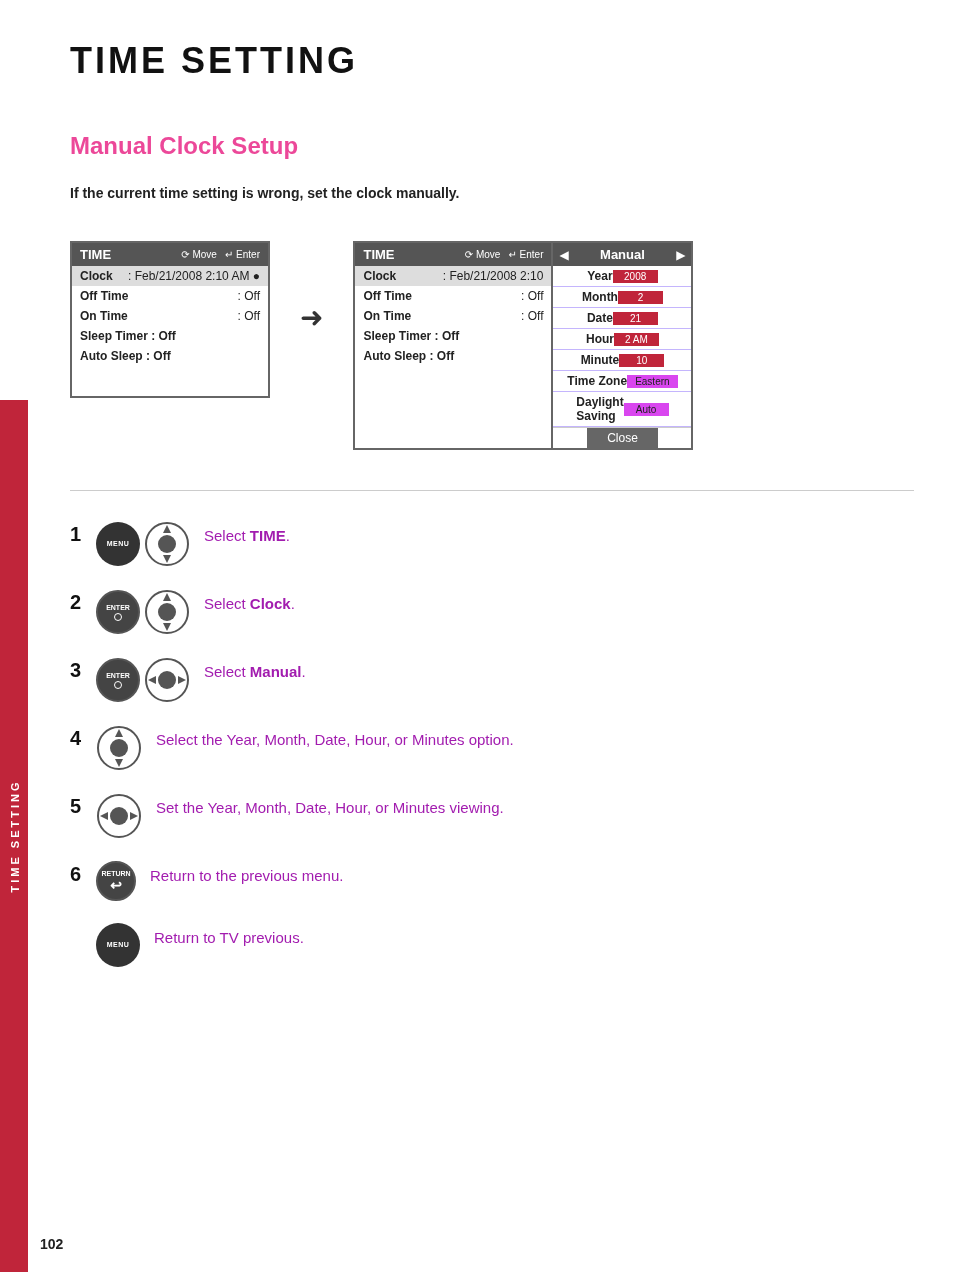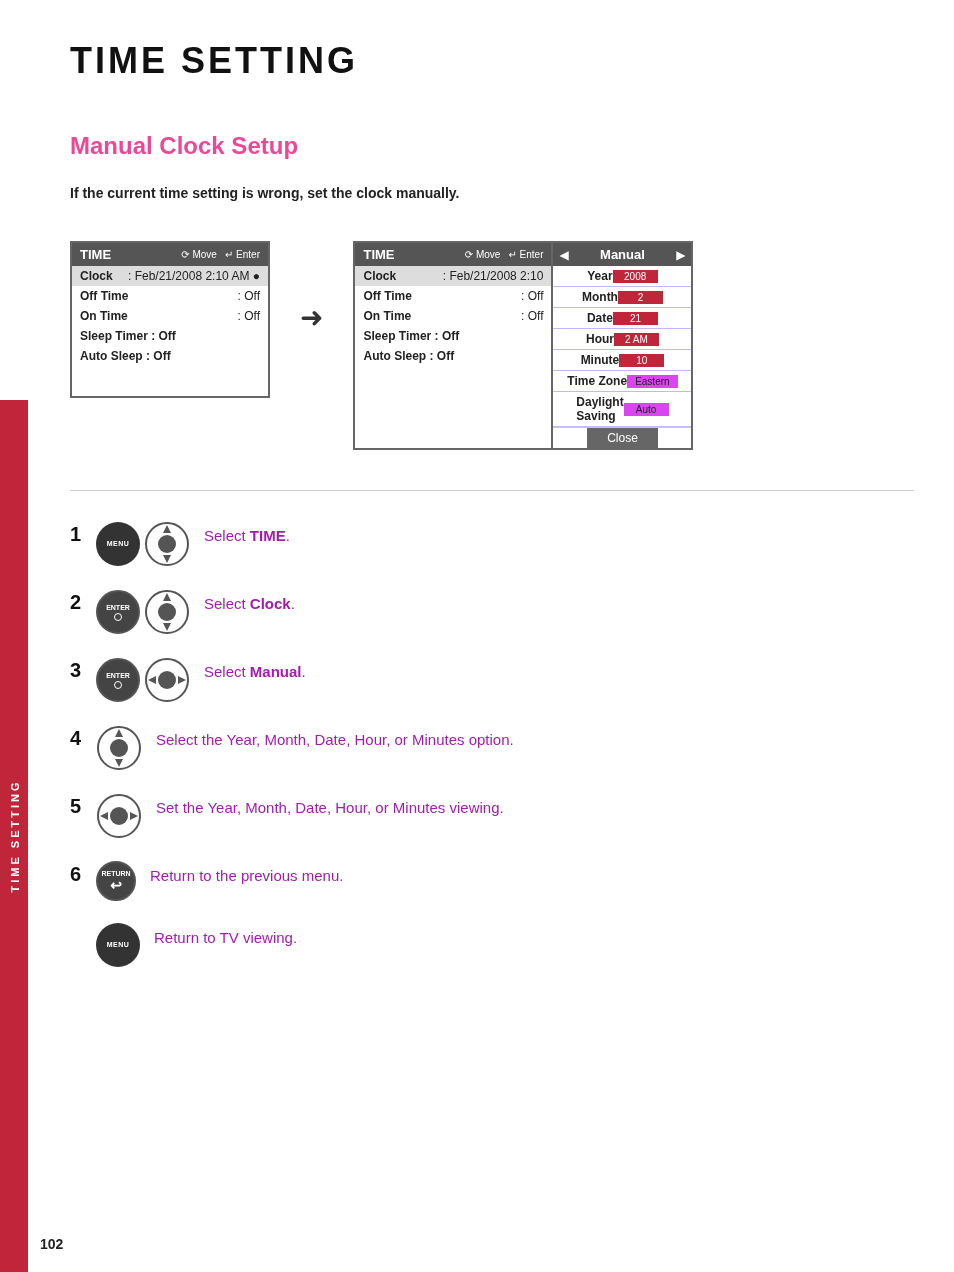--- a/index.html
+++ b/index.html
@@ -522,19 +522,19 @@
       <p class="step-text">Return to the previous menu.</p>
     </div>
 
     <div class="step-row">
       <span class="step-num" style="visibility:hidden;">7</span>
       <div class="step-icons">
         <div class="menu-circle">
           <span class="remote-btn-label">MENU</span>
         </div>
       </div>
-      <p class="step-text">Return to TV viewing.</p>
+      <p class="step-text">Return to TV previous.</p>
     </div>
 
   </div>
 </div>
 
 <div class="page-number">102</div>
 
 </body></html>

